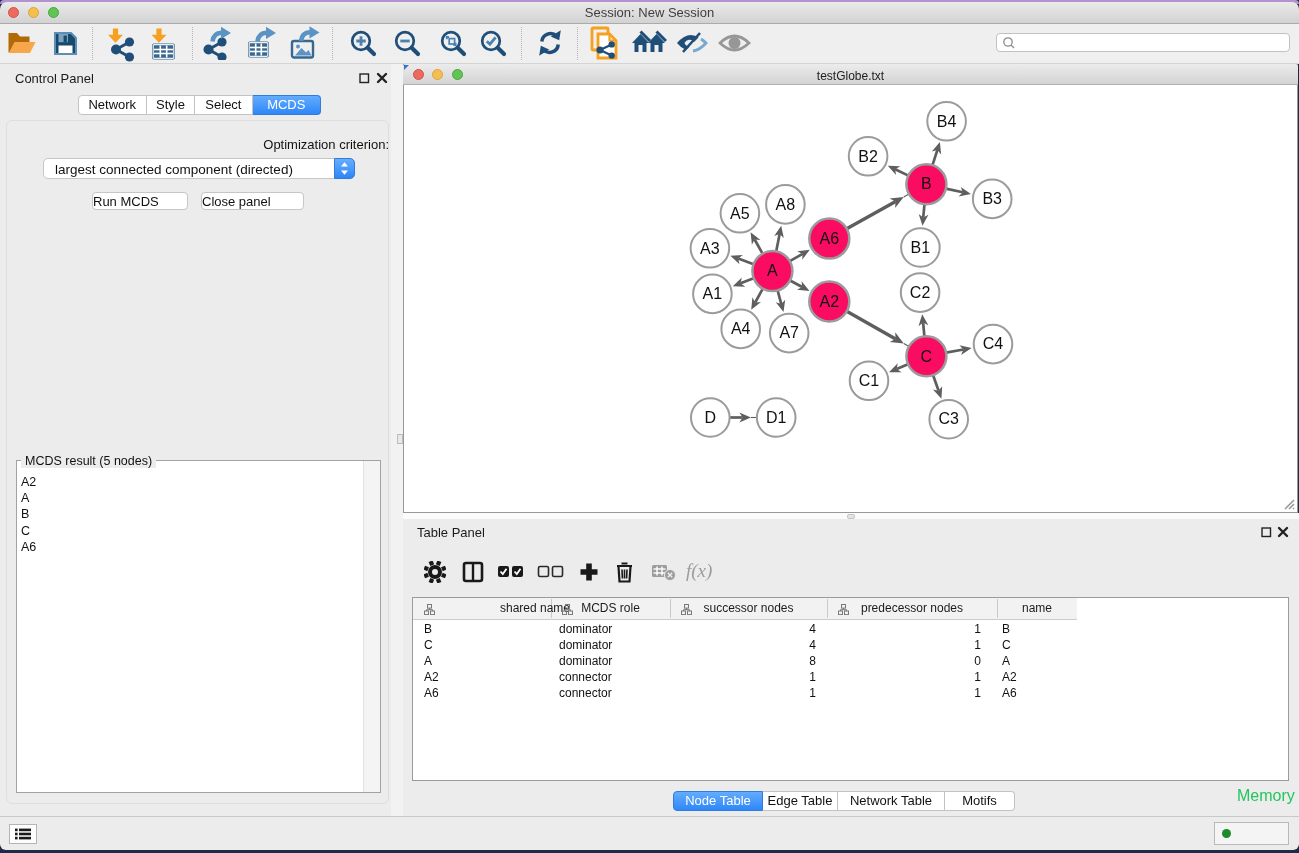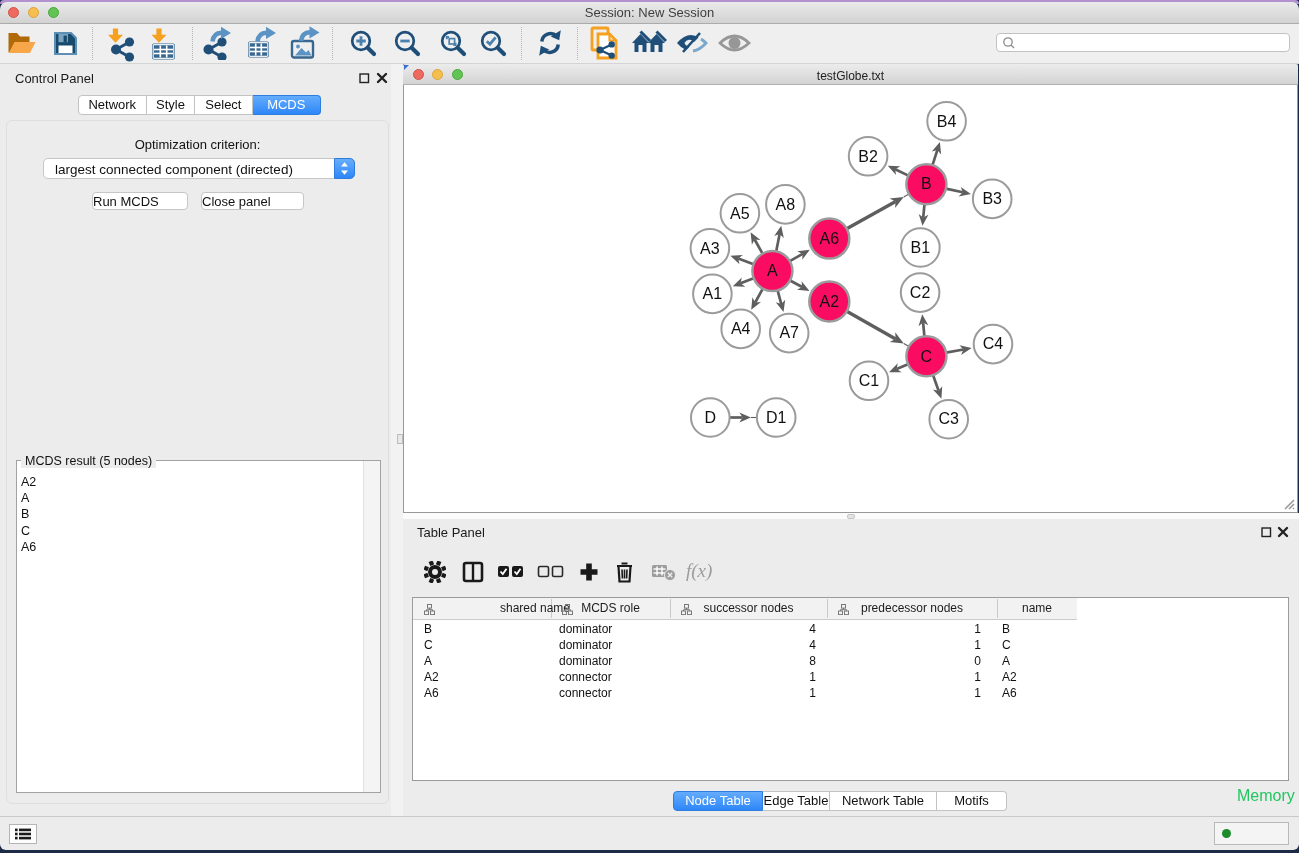--- a/index.html
+++ b/index.html
@@ -162,21 +162,21 @@
 <svg class="abs" style="left:376px;top:72px" width="12" height="12">
     <path d="M2 2 L10 10 M10 2 L2 10" stroke="#222" stroke-width="2.4" stroke-linecap="round"></path>
   </svg>
 <div class="abs tabs" style="left:78px;top:95px;width:243px">
 <div class="tabseg first" style="width:73px">Network</div>
 <div class="tabseg" style="width:52px">Style</div>
 <div class="tabseg" style="width:61px">Select</div>
 <div class="tabseg sel last" style="width:73px">MCDS</div>
 </div>
 <div class="abs ccontent"></div>
-<div class="abs" style="left:6px;top:137px;width:383px;text-align:center;font-size:13px;color:#111">Optimization criterion:</div>
+<div class="abs" style="left:6px;top:137px;width:383px;text-align:right;font-size:13px;color:#111">Optimization criterion:</div>
 <div class="abs" style="left:43px;top:158px;width:312px;height:21px;background:#fff;border:1px solid #c6c6c6;border-radius:5px"></div>
 <div class="abs" style="left:334px;top:158px;width:21px;height:21px;background:linear-gradient(#66aefd,#2d86f8);border:1px solid #2e7ce0;border-radius:0 5px 5px 0"></div>
 <svg class="abs" style="left:337px;top:161px" width="15" height="15">
     <path d="M7.5 1.2 L11 5.4 L4 5.4 Z" fill="#fff"></path>
     <path d="M7.5 13.8 L11 9.6 L4 9.6 Z" fill="#fff"></path>
   </svg>
 <div class="abs" style="left:55px;top:162px;font-size:13.5px;color:#111">largest connected component (directed)</div>
 <div class="abs btn" style="left:92px;top:192px;width:96px;height:18px;line-height:17px">Run MCDS</div>
 <div class="abs btn" style="left:201px;top:192px;width:103px;height:18px;line-height:17px">Close panel</div>
 <div class="abs" style="left:16px;top:460px;width:365px;height:333px;background:#fff;border:1px solid #a2a2a2"></div>
@@ -398,21 +398,21 @@
 <div class="abs cell" style="left:716px;top:670px;width:100px;text-align:right">1</div>
 <div class="abs cell" style="left:881px;top:670px;width:100px;text-align:right">1</div>
 <div class="abs cell" style="left:1002px;top:670px">A2</div>
 <div class="abs cell" style="left:424px;top:686px">A6</div>
 <div class="abs cell" style="left:559px;top:686px">connector</div>
 <div class="abs cell" style="left:716px;top:686px;width:100px;text-align:right">1</div>
 <div class="abs cell" style="left:881px;top:686px;width:100px;text-align:right">1</div>
 <div class="abs cell" style="left:1002px;top:686px">A6</div>
 <div class="abs tabs" style="left:673px;top:791px;width:354px">
     <div class="tabseg sel first" style="width:90px">Node Table</div>
-    <div class="tabseg" style="width:67px">Edge Table</div>
+    <div class="tabseg" style="width:75px">Edge Table</div>
     <div class="tabseg" style="width:107px">Network Table</div>
     <div class="tabseg last" style="width:70px">Motifs</div>
   </div>
 <div class="abs statusbar"></div>
 <svg class="abs" style="left:9px;top:824px" width="28" height="20">
     <rect x="0.5" y="0.5" width="27" height="19" fill="#fdfdfd" stroke="#b5b5b5"></rect>
     <g fill="#1a1a1a">
       <rect x="6" y="4.6" width="2.6" height="2.6"></rect>
       <rect x="10" y="4.6" width="12" height="2.6"></rect>
       <rect x="6" y="8.7" width="2.6" height="2.6"></rect>

